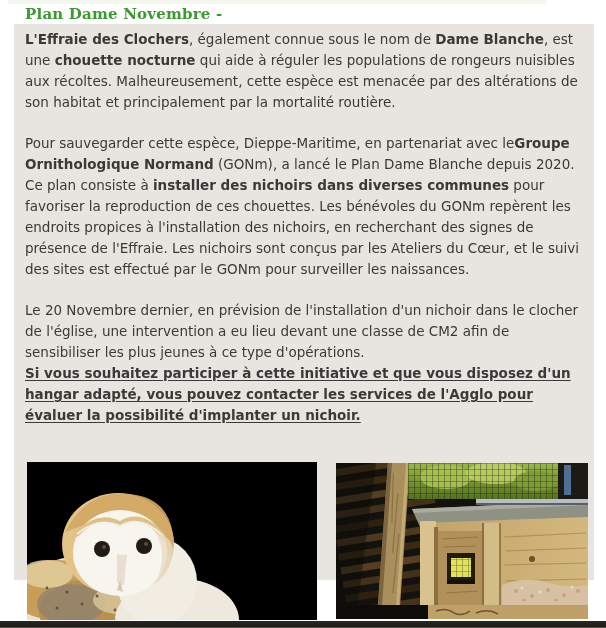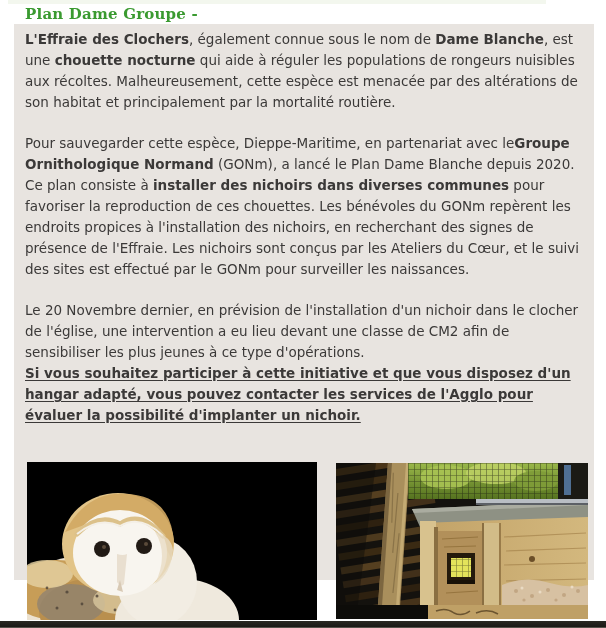--- a/index.html
+++ b/index.html
@@ -38,21 +38,21 @@
     position:absolute;left:0;top:621px;width:606px;height:7px;
     background:linear-gradient(#2a2823,var(--bar-color,#1b1a16));
     border-bottom:1px solid #56534c;box-sizing:border-box;
   }
 </style>
 </head>
 <body style="--page-bg: #ffffff; --strip-bg: #f3f7ee; --panel-bg: #e8e4e0; --accent: #3a9a30; --text-color: #3b3938; --bar-color: #1b1a16;">
 
 <div class="top-strip"></div>
 
-<div class="page-title">Plan Dame Groupe -</div>
+<div class="page-title">Plan Dame Novembre -</div>
 
 <div class="panel">
   <div class="article">
       <p><span class="b">L'Effraie des Clochers</span><span>, également connue sous le nom de </span><span class="b">Dame Blanche</span><span>, est une </span><span class="b">chouette nocturne</span><span> qui aide à réguler les populations de rongeurs nuisibles aux récoltes. Malheureusement, cette espèce est menacée par des altérations de son habitat et principalement par la mortalité routière.</span></p>
       <p><span>Pour sauvegarder cette espèce, Dieppe-Maritime, en partenariat avec le</span><span class="b">Groupe Ornithologique Normand</span><span> (GONm), a lancé le Plan Dame Blanche depuis 2020. Ce plan consiste à </span><span class="b">installer des nichoirs dans diverses communes</span><span> pour favoriser la reproduction de ces chouettes. Les bénévoles du GONm repèrent les endroits propices à l'installation des nichoirs, en recherchant des signes de présence de l'Effraie. Les nichoirs sont conçus par les Ateliers du Cœur, et le suivi des sites est effectué par le GONm pour surveiller les naissances.</span></p>
       <p><span>Le 20 Novembre dernier, en prévision de l'installation d'un nichoir dans le clocher de l'église, une intervention a eu lieu devant une classe de CM2 afin de sensibiliser les plus jeunes à ce type d'opérations.</span><br><span class="b u">Si vous souhaitez participer à cette initiative et que vous disposez d'un hangar adapté, vous pouvez contacter les services de l'Agglo pour évaluer la possibilité d'implanter un nichoir.</span></p>
     </div>
 </div>
 
 <div class="photo" id="owl-photo">

